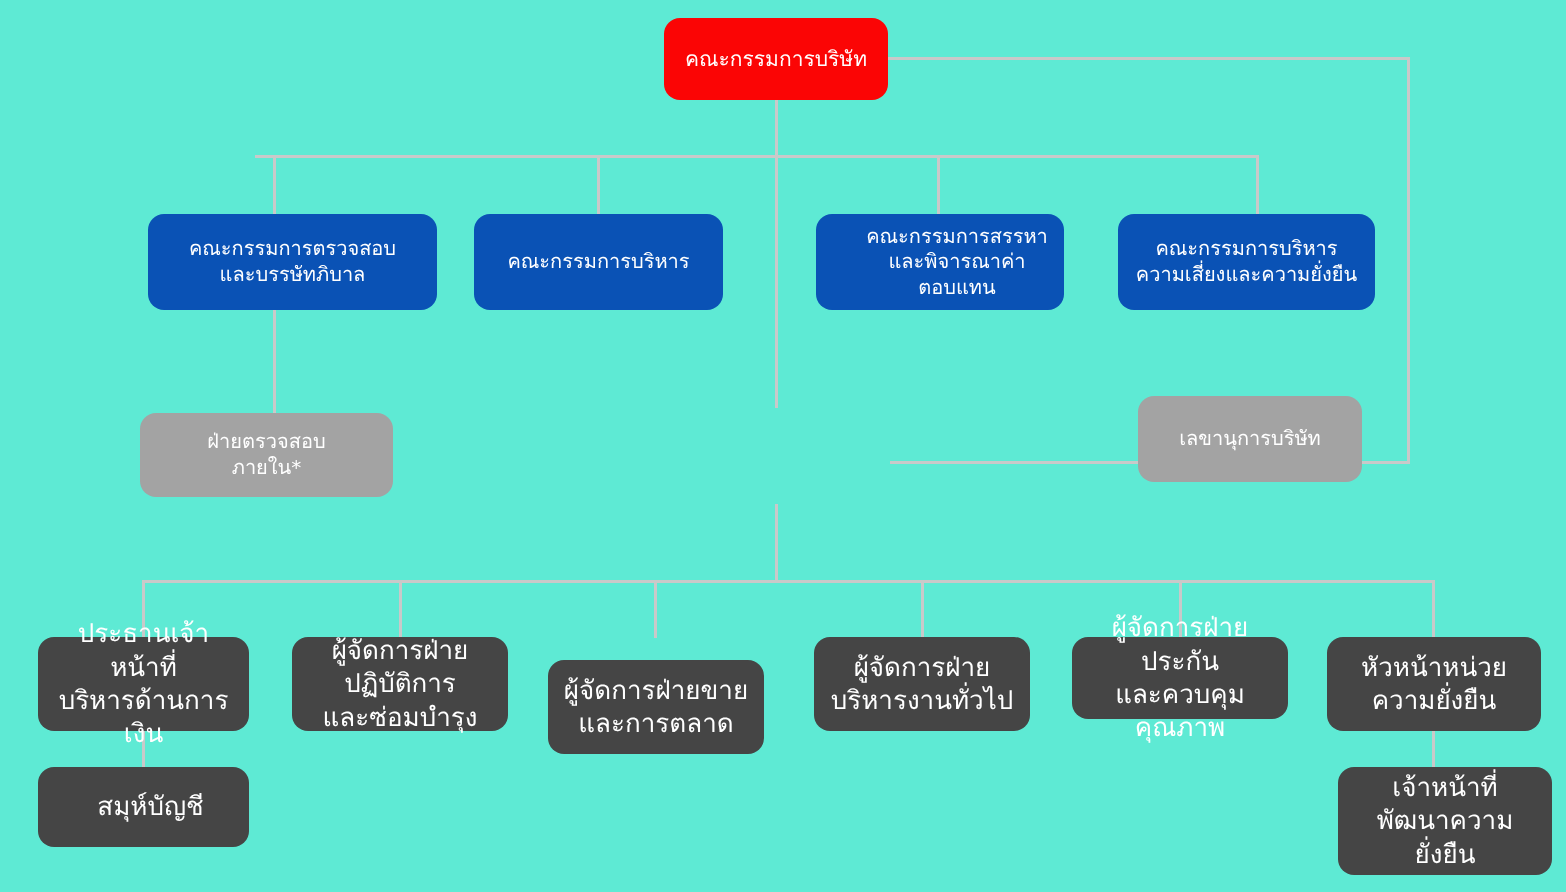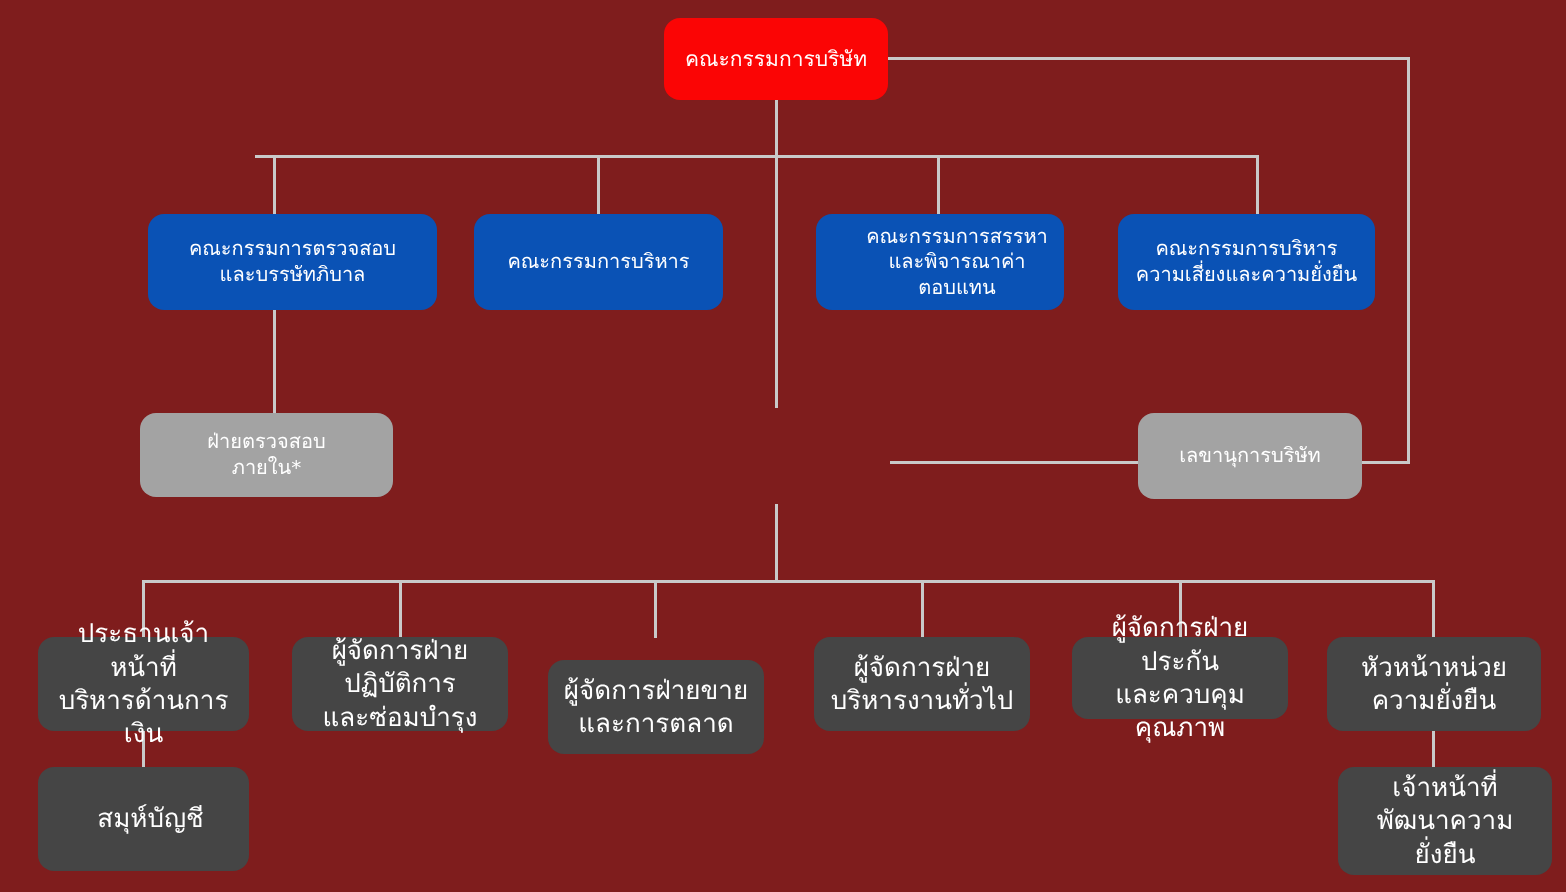--- a/index.html
+++ b/index.html
@@ -4,21 +4,21 @@
 <style>
   html, body {
     margin: 0;
     padding: 0;
     background: #000000;
   }
   #chart {
     position: relative;
     width: 1566px;
     height: 892px;
-    background: #7f1d1d;
+    background: #5eead4;
     overflow: hidden;
     font-family: "DejaVu Sans", "Liberation Sans", sans-serif;
   }
   .node {
     position: absolute;
     box-sizing: border-box;
     display: flex;
     align-items: center;
     justify-content: center;
     text-align: center;
@@ -96,38 +96,38 @@
   <div class="node blue n-cmte" style="left:816px; top:214px; width:248px; height:96px;padding-left:44px;">คณะกรรมการสรรหา
 และพิจารณาค่าตอบแทน</div>
 
   <div class="node blue n-cmte" style="left:1118px; top:214px; width:257px; height:96px;">คณะกรรมการบริหาร
 ความเสี่ยงและความยั่งยืน</div>
 
   <div class="node gray n-mid" style="left:140px; top:413px; width:253px; height:84px;">ฝ่ายตรวจสอบ
 ภายใน*</div>
 
 
-  <div class="node gray n-mid" style="left:1138px; top:413px; width:224px; height:86px;">เลขานุการบริษัท</div>
+  <div class="node gray n-mid" style="left:1138px; top:396px; width:224px; height:86px;">เลขานุการบริษัท</div>
 
   <div class="node dark n-unit" style="left:38px; top:637px; width:211px; height:94px;">ประธานเจ้าหน้าที่
 บริหารด้านการเงิน</div>
 
   <div class="node dark n-unit" style="left:292px; top:637px; width:216px; height:94px;">ผู้จัดการฝ่ายปฏิบัติการ
 และซ่อมบำรุง</div>
 
   <div class="node dark n-unit" style="left:548px; top:637px; width:216px; height:94px;margin-top:23px;">ผู้จัดการฝ่ายขาย
 และการตลาด</div>
 
   <div class="node dark n-unit" style="left:814px; top:637px; width:216px; height:94px;">ผู้จัดการฝ่าย
 บริหารงานทั่วไป</div>
 
   <div class="node dark n-unit" style="left:1072px; top:637px; width:216px; height:82px;">ผู้จัดการฝ่ายประกัน
 และควบคุมคุณภาพ</div>
 
   <div class="node dark n-unit" style="left:1327px; top:637px; width:214px; height:94px;">หัวหน้าหน่วย
 ความยั่งยืน</div>
 
-  <div class="node dark n-unit" style="left:38px; top:767px; width:211px; height:104px;padding-left:24px;">สมุห์บัญชี</div>
+  <div class="node dark n-unit" style="left:38px; top:767px; width:211px; height:80px;padding-left:24px;">สมุห์บัญชี</div>
 
   <div class="node dark n-unit" style="left:1327px; top:767px; width:214px; height:108px;margin-left:11px;">เจ้าหน้าที่
 พัฒนาความยั่งยืน</div>
 
 </div>
 
 </body></html>

